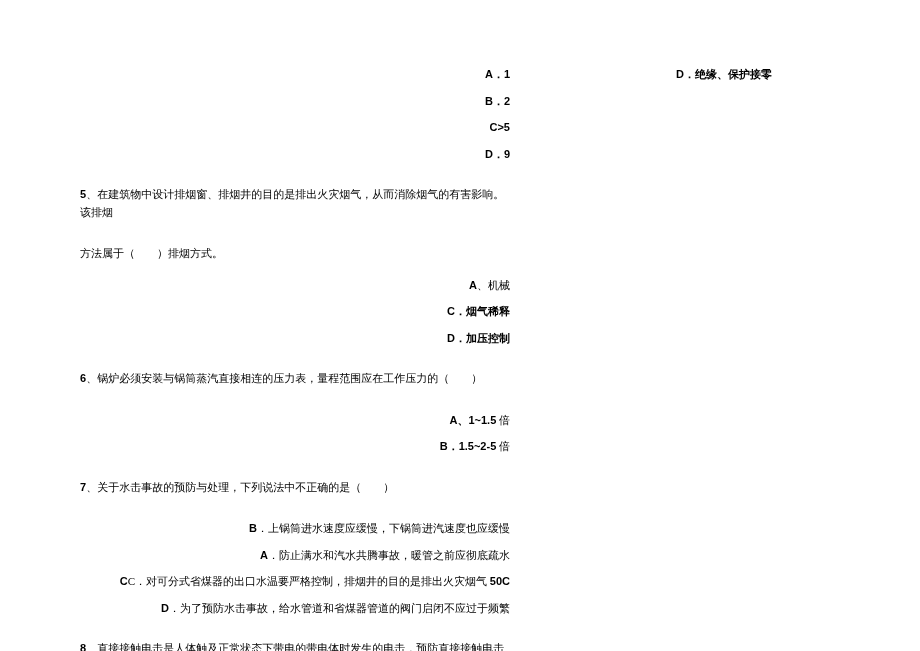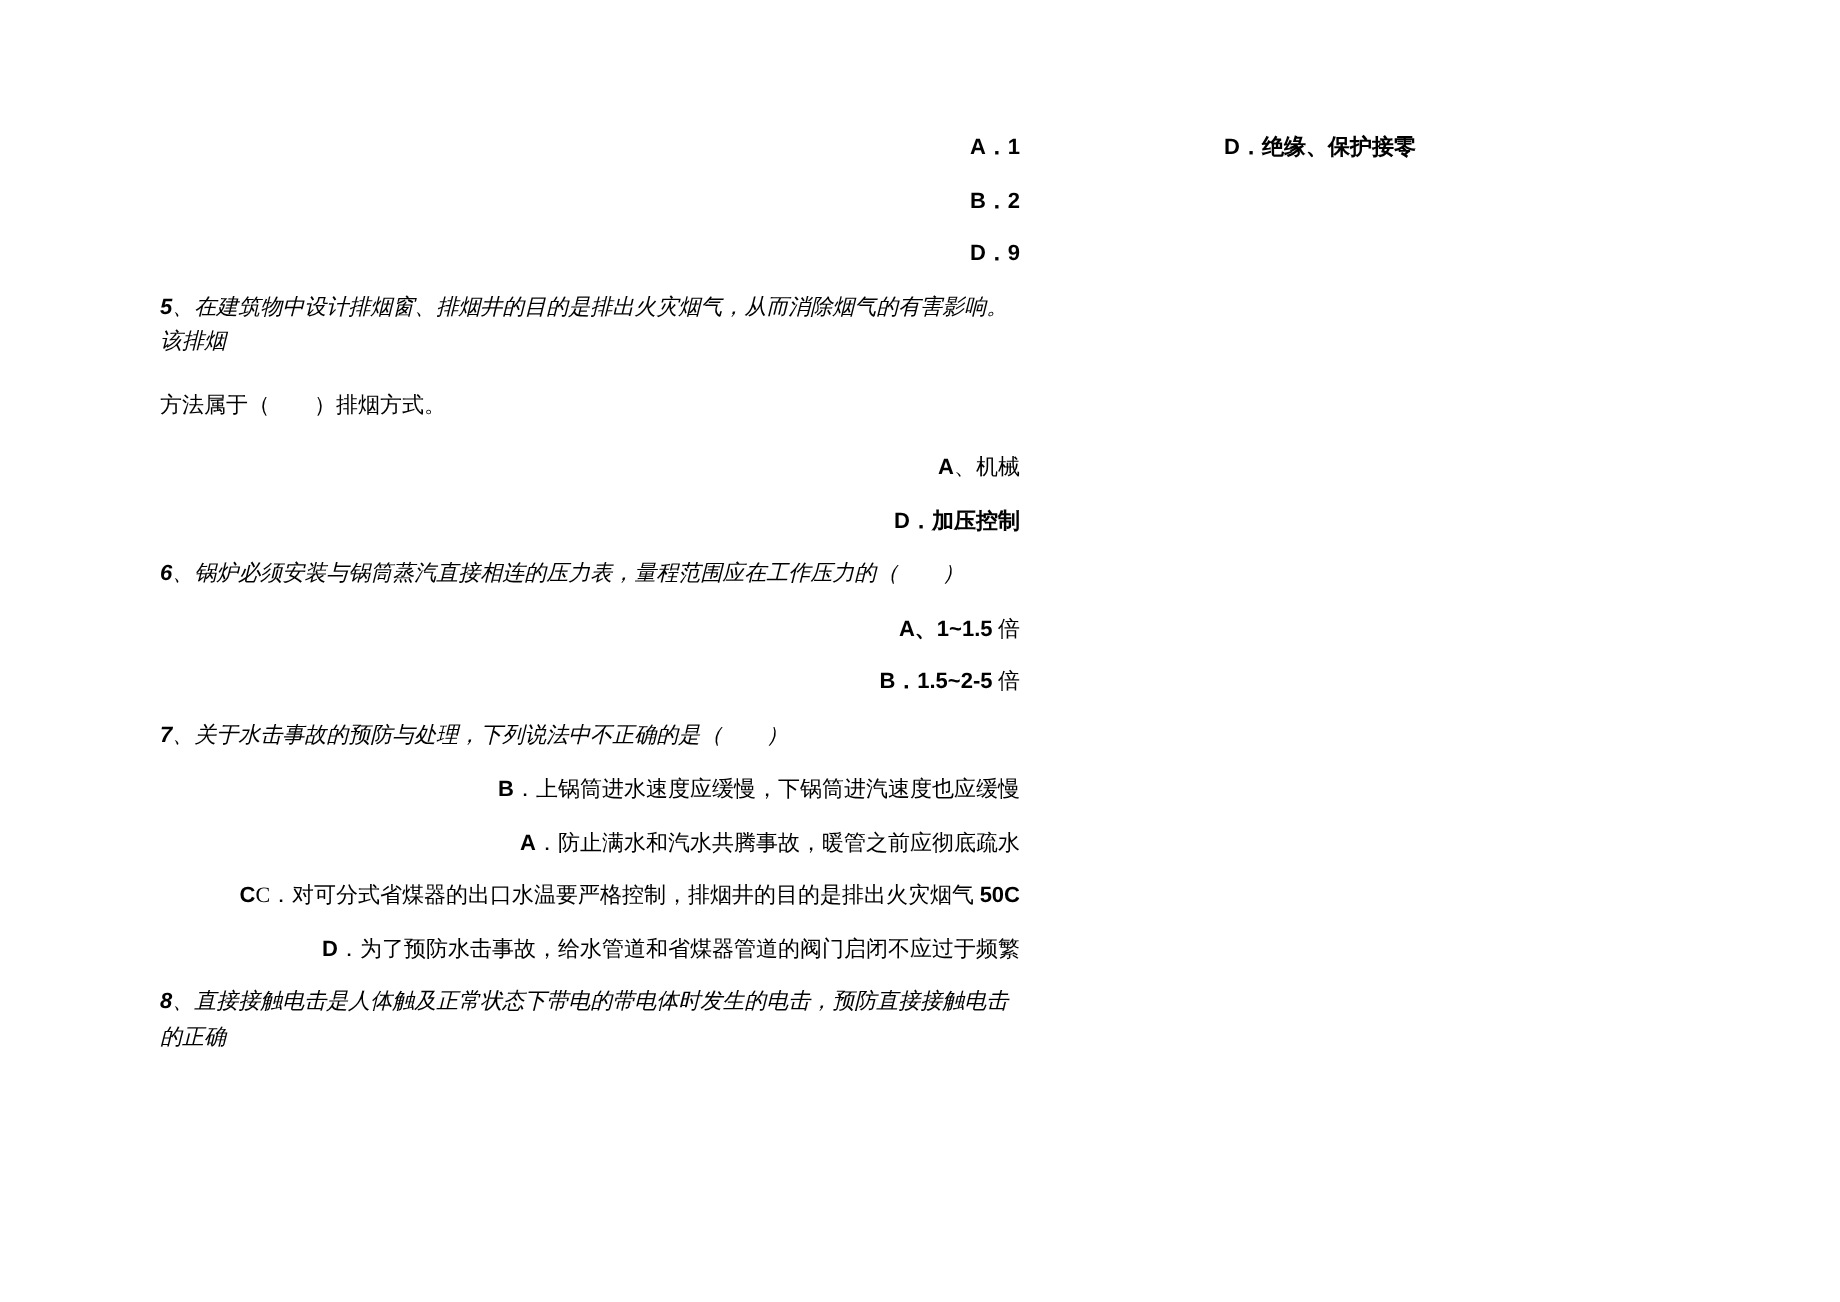--- a/index.html
+++ b/index.html
@@ -12,36 +12,35 @@
       width: 920px;
       height: 651px;
       position: relative;
     }
     .page-content {
       padding: 56px 80px 20px 80px;
       width: 430px;
     }
     .right-column {
       position: absolute;
-      left: 612px;
+      left: 676px;
       top: 56px;
     }
     .option {
       margin: 10px 0 10px 20px;
       line-height: 1.5;
       text-align: right;
     }
     .option .letter {
       font-weight: bold;
       font-family: Arial, sans-serif;
     }
     .question {
-      margin: 10px 0;
+      margin: 24px 0;
       line-height: 1.6;
-      font-style: italic;
     }
     .question .num {
       font-weight: bold;
       font-family: Arial, sans-serif;
     }
     .cont {
       margin: 14px 0;
       line-height: 1.6;
     }
     .bold-num {
@@ -49,27 +48,29 @@
       font-family: Arial, sans-serif;
     }
   </style>
 </head>
 <body>
 
 <div class="page-content">
 
   <div class="option"><span class="letter">A．1</span></div>
   <div class="option"><span class="letter">B．2</span></div>
+  <div class="option"><span class="letter">C&gt;5</span></div>
   <div class="option"><span class="letter">D．9</span></div>
 
   <div class="question">
     <span class="num">5</span><span>、在建筑物中设计排烟窗、排烟井的目的是排出火灾烟气，从而消除烟气的有害影响。该排烟</span>
   </div>
   <div class="cont">方法属于（　　）排烟方式。</div>
   <div class="option"><span class="bold-num">A</span><span>、机械</span></div>
+  <div class="option"><span class="letter">C．烟气稀释</span></div>
   <div class="option"><span class="letter">D．加压控制</span></div>
 
   <div class="question">
     <span class="num">6</span><span>、锅炉必须安装与锅筒蒸汽直接相连的压力表，量程范围应在工作压力的（　　）</span>
   </div>
   <div class="option"><span class="letter">A、1~1.5</span><span> 倍</span></div>
   <div class="option"><span class="letter">B．1.5~2-5</span><span> 倍</span></div>
 
   <div class="question">
     <span class="num">7</span><span>、关于水击事故的预防与处理，下列说法中不正确的是（　　）</span>

